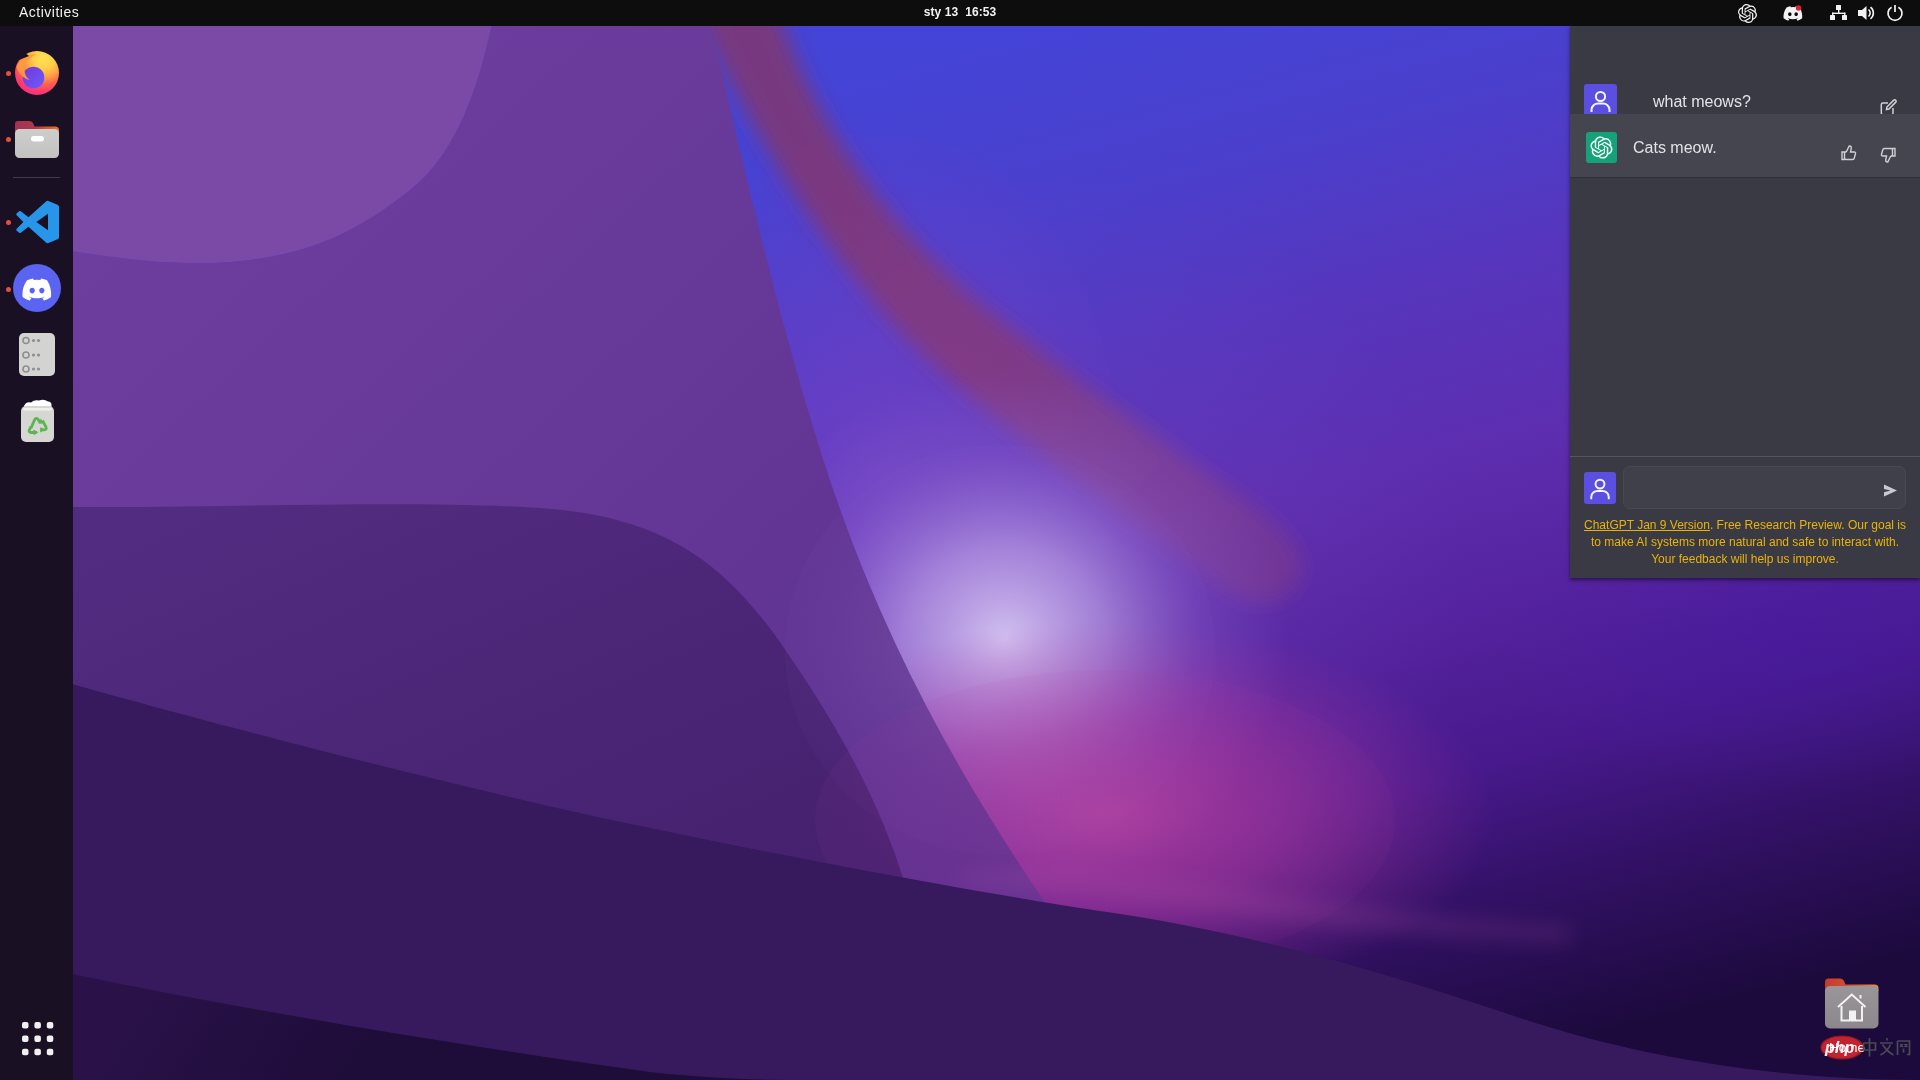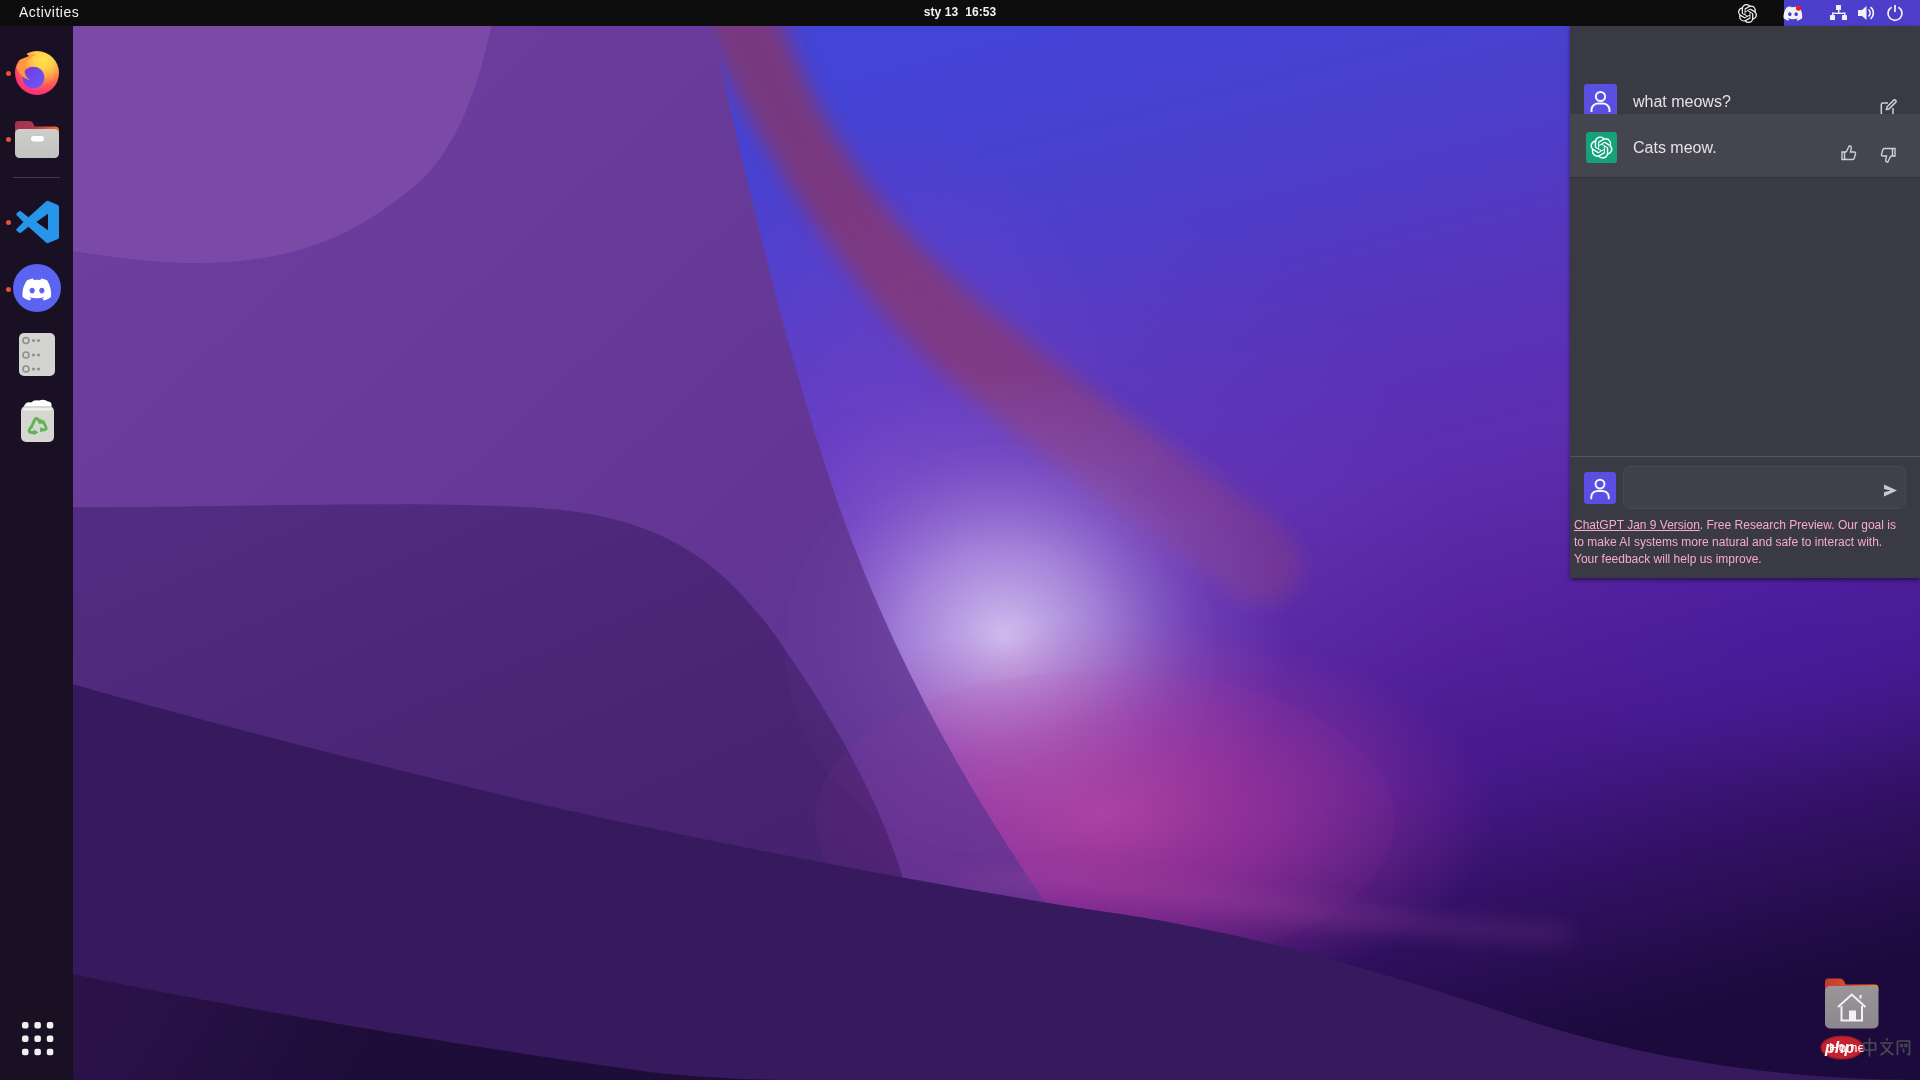--- a/index.html
+++ b/index.html
@@ -1,20 +1,20 @@
 <!DOCTYPE html>
 <html><head>
 <meta charset="utf-8">
 <style>
   * { margin:0; padding:0; box-sizing:border-box; }
   html,body { width:1920px; height:1080px; overflow:hidden; background:#000;
     font-family:"Liberation Sans", sans-serif; }
   #wall { position:absolute; left:0; top:0; z-index:0; }
   
-  #topbar { position:absolute; left:0; top:0; width:1784px; height:26px;
+  #topbar { position:absolute; left:0; top:0; width:1920px; height:26px;
     background:#0d0d0d; z-index:5; }
   #topbar .act { position:absolute; left:19px; top:4px; font-size:14px;
     color:#f1f1f1; font-weight:400; letter-spacing:.5px; }
   #topbar .clock { position:absolute; left:0; top:4.5px; width:1920px; text-align:center;
     font-size:12px; font-weight:700; color:#f3f3f3; letter-spacing:.1px; }
   .tray { position:absolute; top:0; left:0; }
   .tray svg { position:absolute; top:4px; }
   
   #dock { position:absolute; left:0; top:26px; width:73px; height:1054px;
     background:#191123; z-index:4; }
@@ -33,22 +33,22 @@
   #rowU { position:absolute; left:0; top:42px; width:350px; height:61px;
     background:#3a3a44; border-bottom:3px solid #2e2e37; }
   #rowA { position:absolute; left:0; top:88px; width:350px; height:64px;
     background:#45454f; border-bottom:1px solid #30303a; }
   .avatar { position:absolute; border-radius:3px; }
   .msgtxt { position:absolute; left:63px; font-size:16px; color:#e3e3e7; }
   #pinput { position:absolute; left:0; top:430px; width:350px; height:122px;
     border-top:1px solid #55555e; background:#3a3a44; }
   #inbox { position:absolute; left:53px; top:9px; width:283px; height:43px;
     background:#40404a; border:1px solid #494953; border-radius:7px; }
-  #pfoot { position:absolute; left:4px; top:60px; width:342px; 
-    font-size:12px; line-height:17px; color:#f9a8d4; }
+  #pfoot { position:absolute; left:4px; top:60px; width:342px; text-align:center;
+    font-size:12px; line-height:17px; color:#eab308; }
   #pfoot u { text-decoration:underline; }
   
   #homeic { position:absolute; left:1825px; top:977px; z-index:1; }
   #wmark { position:absolute; left:1815px; top:1030px; z-index:2; width:110px; height:36px; }
 </style>
 </head>
 <body>
 <svg id="wall" width="1920" height="1080" viewBox="0 0 1920 1080">
 <defs>
   <linearGradient id="bgg" gradientUnits="userSpaceOnUse" x1="1150" y1="0" x2="1430" y2="1080">
@@ -259,21 +259,21 @@
   </div>
 </div>
 <div id="panel">
   <div id="rowU">
     <div class="avatar" style="left:14px; top:16px; width:33px; height:33px; background:#5a4fe0;">
       <svg width="33" height="33" viewBox="0 0 33 33" fill="none" stroke="#f5f5ff" stroke-width="2">
         <circle cx="16.5" cy="12.5" r="4.6"></circle>
         <path d="M7.5,28 L7.5,25.5 A6.5,6.5 0 0 1 14,19.5 L19,19.5 A6.5,6.5 0 0 1 25.5,25.5 L25.5,28"></path>
       </svg>
     </div>
-    <div class="msgtxt" style="top:25px;">what meows?</div>
+    <div class="msgtxt" style="top:25px;margin-left:20px;">what meows?</div>
     <svg style="position:absolute; left:310px; top:31px;" width="17" height="17" viewBox="0 0 17 17" fill="none" stroke="#cfcfd6" stroke-width="1.5">
       <path d="M13,9 L13,14.2 Q13,15.7 11.5,15.7 L2.8,15.7 Q1.3,15.7 1.3,14.2 L1.3,5.5 Q1.3,4 2.8,4 L8,4"></path>
       <path d="M6.5,10.5 L6.9,8 L13.8,1.1 Q14.6,0.3 15.6,1.3 Q16.6,2.3 15.8,3.1 L8.9,10 Z"></path>
     </svg>
   </div>
   <div id="rowA">
     <div class="avatar" style="left:16px; top:18px; width:31px; height:31px; background:#16a279;">
       <svg width="31" height="31" viewBox="-4.8 -4.8 33.6 33.6" fill="#f8fffc">
         <path d="M22.2819 9.8211a5.9847 5.9847 0 0 0-.5157-4.9108 6.0462 6.0462 0 0 0-6.5098-2.9A6.0651 6.0651 0 0 0 4.9807 4.1818a5.9847 5.9847 0 0 0-3.9977 2.9 6.0462 6.0462 0 0 0 .7427 7.0966 5.98 5.98 0 0 0 .511 4.9107 6.051 6.051 0 0 0 6.5146 2.9001A5.9847 5.9847 0 0 0 13.2599 24a6.0557 6.0557 0 0 0 5.7718-4.2058 5.9894 5.9894 0 0 0 3.9977-2.9001 6.0557 6.0557 0 0 0-.7475-7.0729zm-9.022 12.6081a4.4755 4.4755 0 0 1-2.8764-1.0408l.1419-.0804 4.7783-2.7582a.7948.7948 0 0 0 .3927-.6813v-6.7226l2.02 1.1686a.071.071 0 0 1 .038.052v5.5826a4.504 4.504 0 0 1-4.4945 4.4801zm-9.6607-4.1254a4.4708 4.4708 0 0 1-.5346-3.0137l.142.0852 4.783 2.7582a.7712.7712 0 0 0 .7806 0l5.8428-3.3685v2.3324a.0804.0804 0 0 1-.0332.0615L9.74 19.9502a4.4992 4.4992 0 0 1-6.1408-1.6464zM2.3408 7.8956a4.485 4.485 0 0 1 2.3655-1.9728V11.6a.7664.7664 0 0 0 .3879.6765l5.8144 3.3543-2.0201 1.1685a.0757.0757 0 0 1-.071 0l-4.8303-2.7865A4.504 4.504 0 0 1 2.3408 7.8956zm16.5963 3.8558L13.1038 8.364 15.1192 7.2a.0757.0757 0 0 1 .071 0l4.8303 2.7913a4.4944 4.4944 0 0 1-.6765 8.1042v-5.6772a.79.79 0 0 0-.407-.667zm2.0107-3.0231l-.142-.0852-4.7735-2.7818a.7759.7759 0 0 0-.7854 0L9.409 9.2297V6.8974a.0662.0662 0 0 1 .0284-.0615l4.8303-2.7866a4.4992 4.4992 0 0 1 6.6802 4.66zM8.3065 12.863l-2.02-1.1638a.0804.0804 0 0 1-.038-.0567V6.0742a4.4992 4.4992 0 0 1 7.3757-3.4537l-.142.0805L8.704 5.459a.7948.7948 0 0 0-.3927.6813zm1.0976-2.3654l2.602-1.4998 2.6069 1.4998v2.9994l-2.5974 1.4997-2.6067-1.4997Z"></path>
       </svg>

